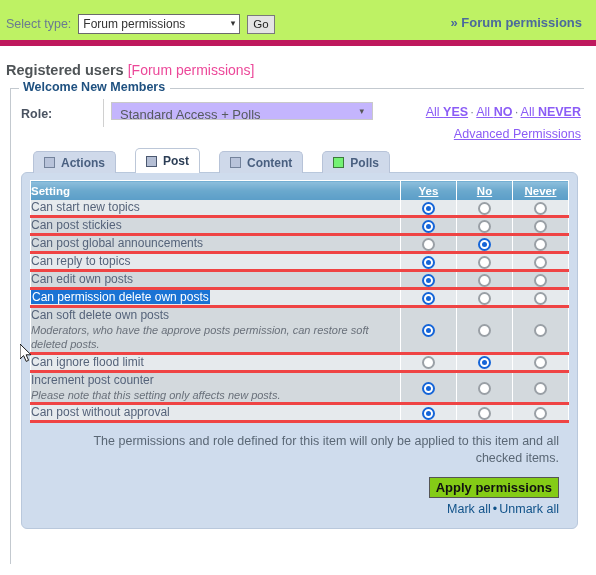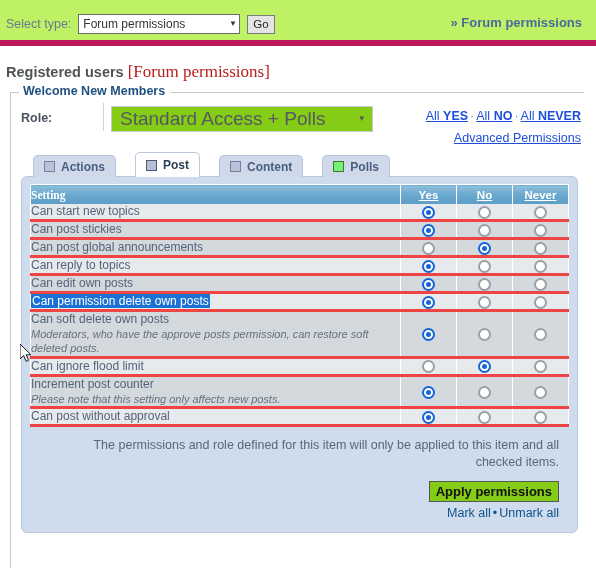--- a/index.html
+++ b/index.html
@@ -94,23 +94,22 @@
     margin: 16px 0 0 6px;
     font-size: 14.5px;
     color: #545454;
   }
   #page-title-main {
     font-weight: bold;
     color: #4f5457;
   }
   #page-title-sub {
     font-weight: normal;
-    color: #b91c1c;
-    font-size: 17px;
-    font-family: Liberation Serif, serif;
+    color: #ec4899;
+    font-size: 14px;
   }
 
   
   #fieldset {
     position: relative;
     margin: 10px 12px 0 10px;
     border: 1px solid #c3c9cf;
     border-right: none;
     border-bottom: none;
     padding: 0;
@@ -149,40 +148,40 @@
     height: 28px;
     background: #d0d0d0;
   }
   #role-select-wrap {
     position: absolute;
     left: 100px;
     top: 13px;
   }
   #role-select {
     width: 262px;
-    height: 26px;
+    height: 18px;
     line-height: 24px;
-    font-size: 19px;
+    font-size: 13px;
     color: #555a5e;
     border: 1px solid #c9c9c9;
-    background: #84cc16;
+    background: #c4b5fd;
     padding: 0 22px 0 8px;
   }
   #role-select-wrap .chev { right: 9px; color: #555; }
 
   #allset-links {
     position: absolute;
     right: 3px;
     top: 16px;
     text-align: right;
     font-size: 12.5px;
     white-space: nowrap;
   }
   #allset-links a, #advanced-perms a {
-    color: #1d4ed8;
+    color: #8b5cf6;
     margin-top: 32px;
   }
   #allset-links .strong { font-weight: bold; }
   #allset-links .dot {
     color: #7a848f;
     text-decoration: none;
     padding: 0 2px;
   }
   #advanced-perms {
     position: absolute;
@@ -258,21 +257,20 @@
     color: #ffffff;
     font-size: 11.5px;
     font-weight: bold;
     height: 19px;
     border-right: 1px solid #ffffff;
     padding: 0;
   }
   th#th-setting {
     text-align: left;
     padding-left: 8px;
-    font-family: Liberation Serif, serif;
   }
   th.th-opt { text-align: center; width: 55px; }
   th.th-opt span {
     text-decoration: underline;
     cursor: pointer;
   }
   table#perm-table td {
     border-right: 1px solid #ffffff;
     border-bottom: 3px solid #ef4444;
     padding: 0;

